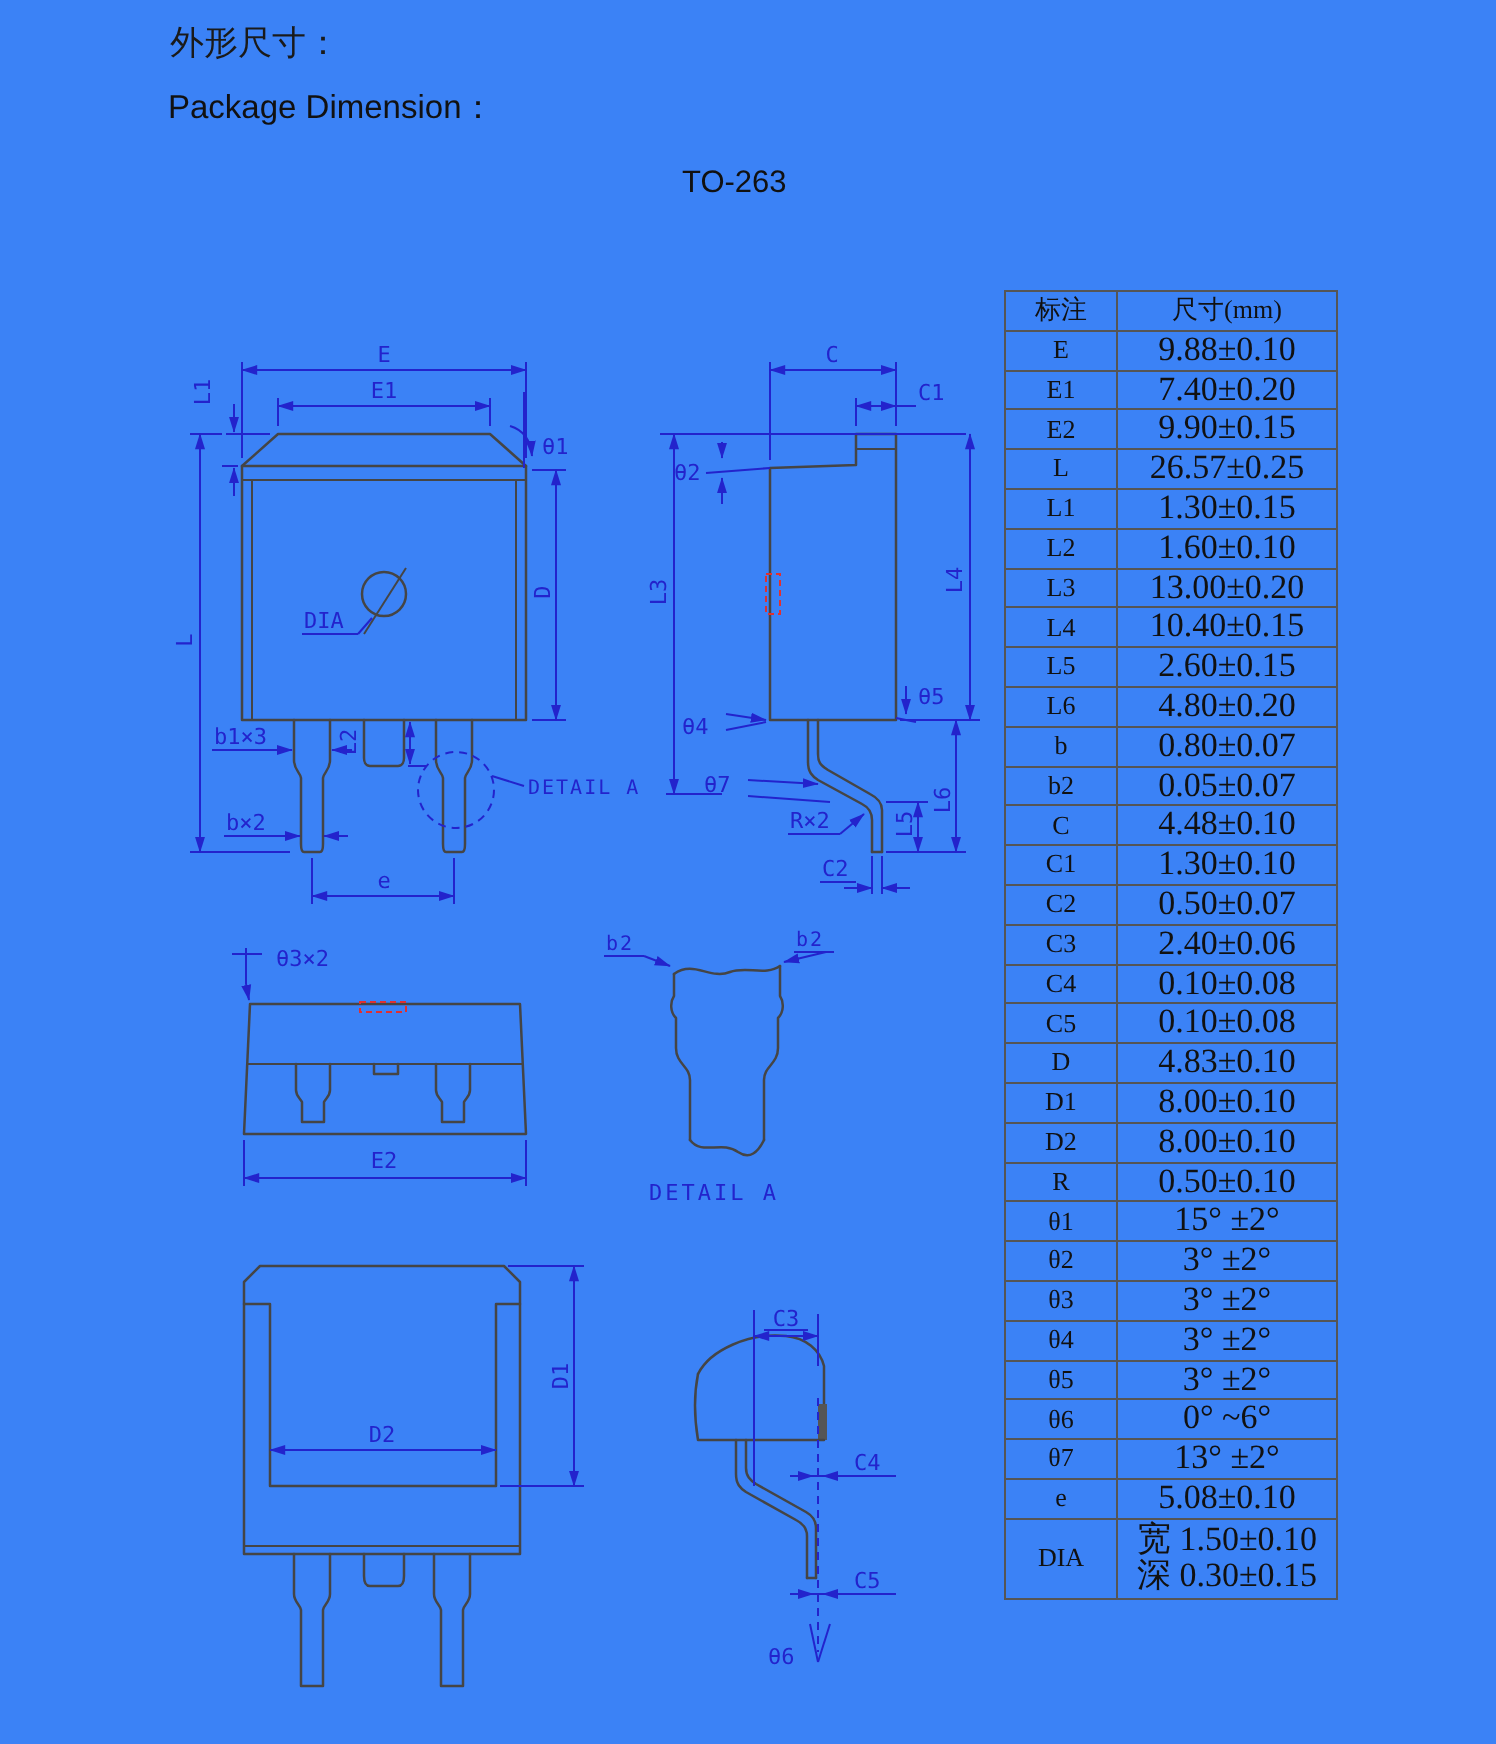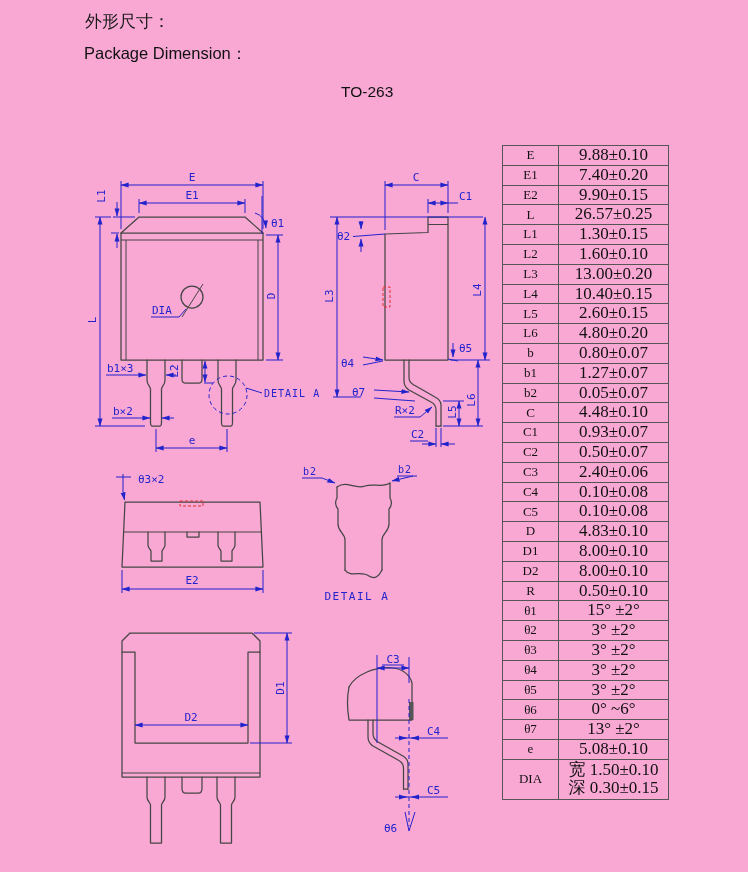--- a/index.html
+++ b/index.html
@@ -1,16 +1,16 @@
 <!DOCTYPE html>
 <html><head>
 <meta charset="utf-8">
 <style>
   html,body{margin:0;padding:0;background:#fff;}
-  #page{position:relative;width:748px;height:872px;background:#f9a8d4;overflow:hidden;
+  #page{position:relative;width:748px;height:872px;background:#3b82f6;overflow:hidden;
         font-family:"Liberation Sans",sans-serif;}
   .title-zh{position:absolute;left:85px;top:10px;font-family:"DejaVu Serif",serif;
             font-size:17px;color:#1a1a1a;}
   .title-en{position:absolute;left:84px;top:43px;font-family:"Liberation Sans",sans-serif;
             font-size:16.5px;color:#111;text-align:center;}
   .pkg-name{position:absolute;left:341px;top:83px;font-family:"Liberation Sans",sans-serif;
             font-size:15.5px;color:#111;}
   svg{position:absolute;overflow:visible;}
   
   .g  {stroke:#454545;stroke-width:1.25;fill:none;stroke-linejoin:round;stroke-linecap:round;}
@@ -252,20 +252,24 @@
       <text class="dl" x="49" y="197">θ6</text>
     </g>
   </svg>
 
   <table class="dim-table">
     <colgroup>
         <col style="width:56px">
         <col style="width:110px">
       </colgroup>
     <tbody>
+      <tr class="hdr">
+          <td>标注</td>
+          <td>尺寸(mm)</td>
+        </tr>
       <tr>
           <td>E</td>
           <td class="val">9.88±0.10</td>
         </tr>
       <tr>
           <td>E1</td>
           <td class="val">7.40±0.20</td>
         </tr>
       <tr>
           <td>E2</td>
@@ -297,34 +301,30 @@
         </tr>
       <tr>
           <td>L6</td>
           <td class="val">4.80±0.20</td>
         </tr>
       <tr>
           <td>b</td>
           <td class="val">0.80±0.07</td>
         </tr>
       <tr>
-          <td>b1</td>
-          <td class="val">1.27±0.07</td>
-        </tr>
-      <tr>
           <td>b2</td>
           <td class="val">0.05±0.07</td>
         </tr>
       <tr>
           <td>C</td>
           <td class="val">4.48±0.10</td>
         </tr>
       <tr>
           <td>C1</td>
-          <td class="val">0.93±0.07</td>
+          <td class="val">1.30±0.10</td>
         </tr>
       <tr>
           <td>C2</td>
           <td class="val">0.50±0.07</td>
         </tr>
       <tr>
           <td>C3</td>
           <td class="val">2.40±0.06</td>
         </tr>
       <tr>

